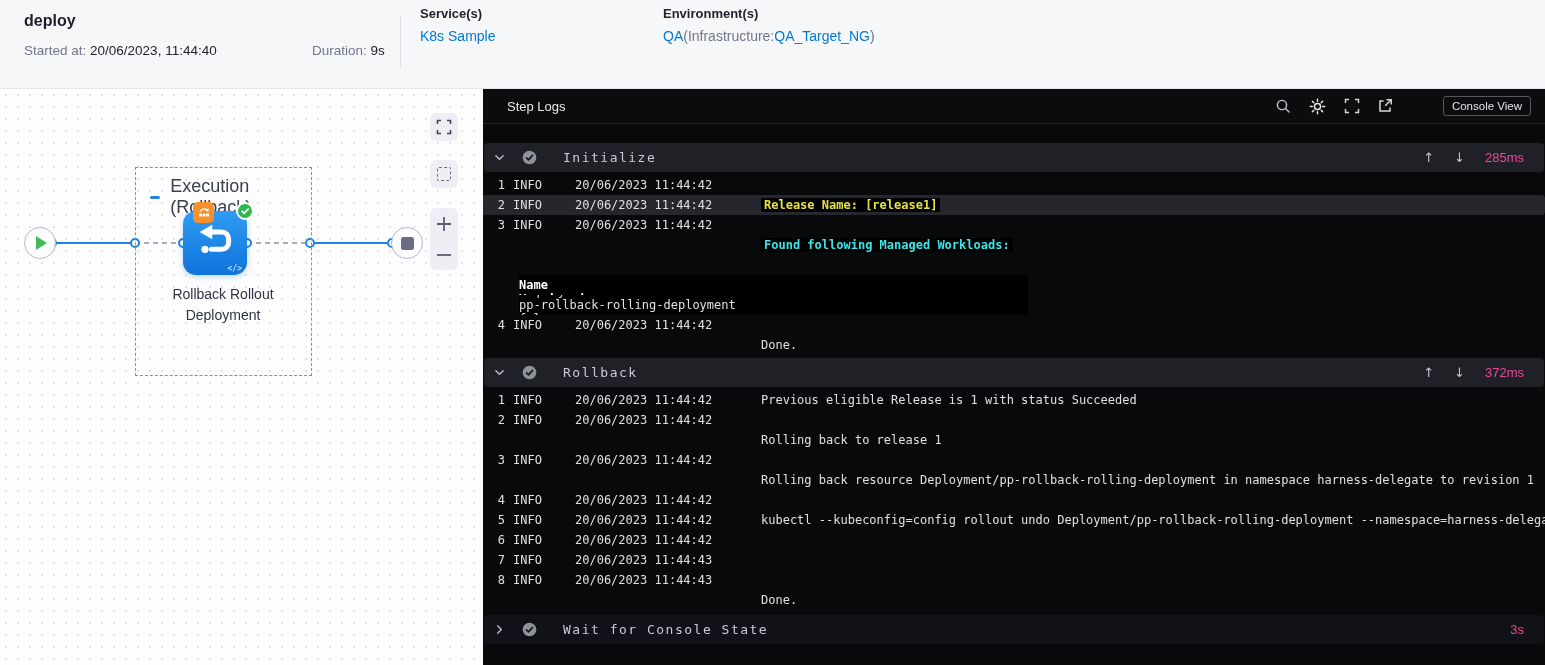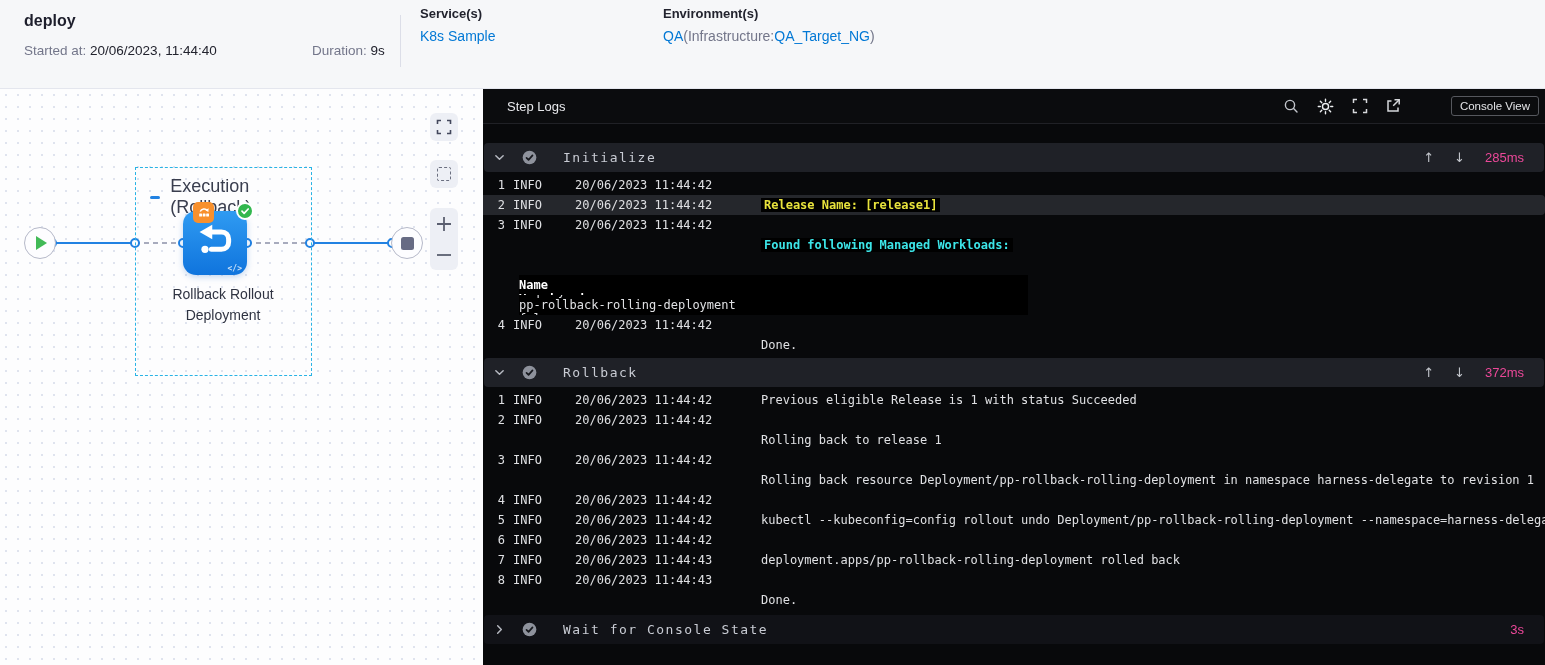--- a/index.html
+++ b/index.html
@@ -62,21 +62,21 @@
   .cv-zoomgrp { position:absolute; left:430px; top:119px; width:28px; height:62px; border-radius:6px;
                 background:#edeff5; display:flex; flex-direction:column; align-items:center;
                 justify-content:space-around; }
   .zbtn { width:28px; height:28px; display:flex; align-items:center; justify-content:center; cursor:pointer; }
   .marquee-inner { width:14px; height:14px; border:1.5px dashed #6b6f80; border-radius:2px; }
 
   
   .logs { position:absolute; left:483px; top:89px; width:1062px; height:576px; background:#08090b;
           font-family:"DejaVu Sans Mono", monospace; }
   .logs-header { height:35px; background:#0b0c0e; border-bottom:1px solid #202126;
-                 display:flex; align-items:center; padding:0 6px 0 24px; }
+                 display:flex; align-items:center; padding:0 14px 0 24px; }
   .logs-title { font-family:"Liberation Sans",sans-serif; font-size:13px; color:#e8e9ec; }
   .logs-actions { margin-left:auto; display:flex; align-items:center; gap:17px; }
   .icon-btn { display:flex; align-items:center; justify-content:center; cursor:pointer; }
   .console-btn { font-family:"Liberation Sans",sans-serif; font-size:11.5px; color:#e3e4e7;
                  border:1px solid #56585e; border-radius:3px; padding:3px 8px; cursor:pointer;
                  background:transparent;margin-left:33px; }
   .log-body { padding-top:19px; }
   .sec-header { height:29px; margin:0 1px 3px 1px; border-radius:4px; background:#1f2127;
                 display:flex; align-items:center; padding:0 20px 0 10px; cursor:pointer; }
   .sec-header.collapsed { background:#111217; margin-top:5px; }
@@ -289,21 +289,21 @@
         </div>
         <div class="log-rows">
           <div class="log-row"><span class="ln">1</span><span class="lvl">INFO</span><span class="ts">20/06/2023 11:44:42</span><span class="msg">Previous eligible Release is 1 with status Succeeded</span></div>
           <div class="log-row"><span class="ln">2</span><span class="lvl">INFO</span><span class="ts">20/06/2023 11:44:42</span><span class="msg"></span></div>
           <div class="log-row"><span class="ln"></span><span class="lvl"></span><span class="ts"></span><span class="msg">Rolling back to release 1</span></div>
           <div class="log-row"><span class="ln">3</span><span class="lvl">INFO</span><span class="ts">20/06/2023 11:44:42</span><span class="msg"></span></div>
           <div class="log-row"><span class="ln"></span><span class="lvl"></span><span class="ts"></span><span class="msg">Rolling back resource Deployment/pp-rollback-rolling-deployment in namespace harness-delegate to revision 1</span></div>
           <div class="log-row"><span class="ln">4</span><span class="lvl">INFO</span><span class="ts">20/06/2023 11:44:42</span><span class="msg"></span></div>
           <div class="log-row"><span class="ln">5</span><span class="lvl">INFO</span><span class="ts">20/06/2023 11:44:42</span><span class="msg">kubectl --kubeconfig=config rollout undo Deployment/pp-rollback-rolling-deployment --namespace=harness-delegate</span></div>
           <div class="log-row"><span class="ln">6</span><span class="lvl">INFO</span><span class="ts">20/06/2023 11:44:42</span><span class="msg"></span></div>
-          <div class="log-row"><span class="ln">7</span><span class="lvl">INFO</span><span class="ts">20/06/2023 11:44:43</span><span class="msg">deployment.apps/pp-rollback-rolling-deployment rolled back</span></div>
+          <div class="log-row"><span class="ln">7</span><span class="lvl">INFO</span><span class="ts">20/06/2023 11:44:43</span></div>
           <div class="log-row"><span class="ln">8</span><span class="lvl">INFO</span><span class="ts">20/06/2023 11:44:43</span><span class="msg"></span></div>
           <div class="log-row"><span class="ln"></span><span class="lvl"></span><span class="ts"></span><span class="msg">Done.</span></div>
         </div>
         <div class="sec-header collapsed">
           <span class="sec-chev">
             <svg width="11" height="11" viewBox="0 0 12 12">
               <path d="M4 2l4 4-4 4" fill="none" stroke="#b6b9c1" stroke-width="1.6" stroke-linecap="round" stroke-linejoin="round"></path>
             </svg>
           </span>
           <span class="sec-check">

